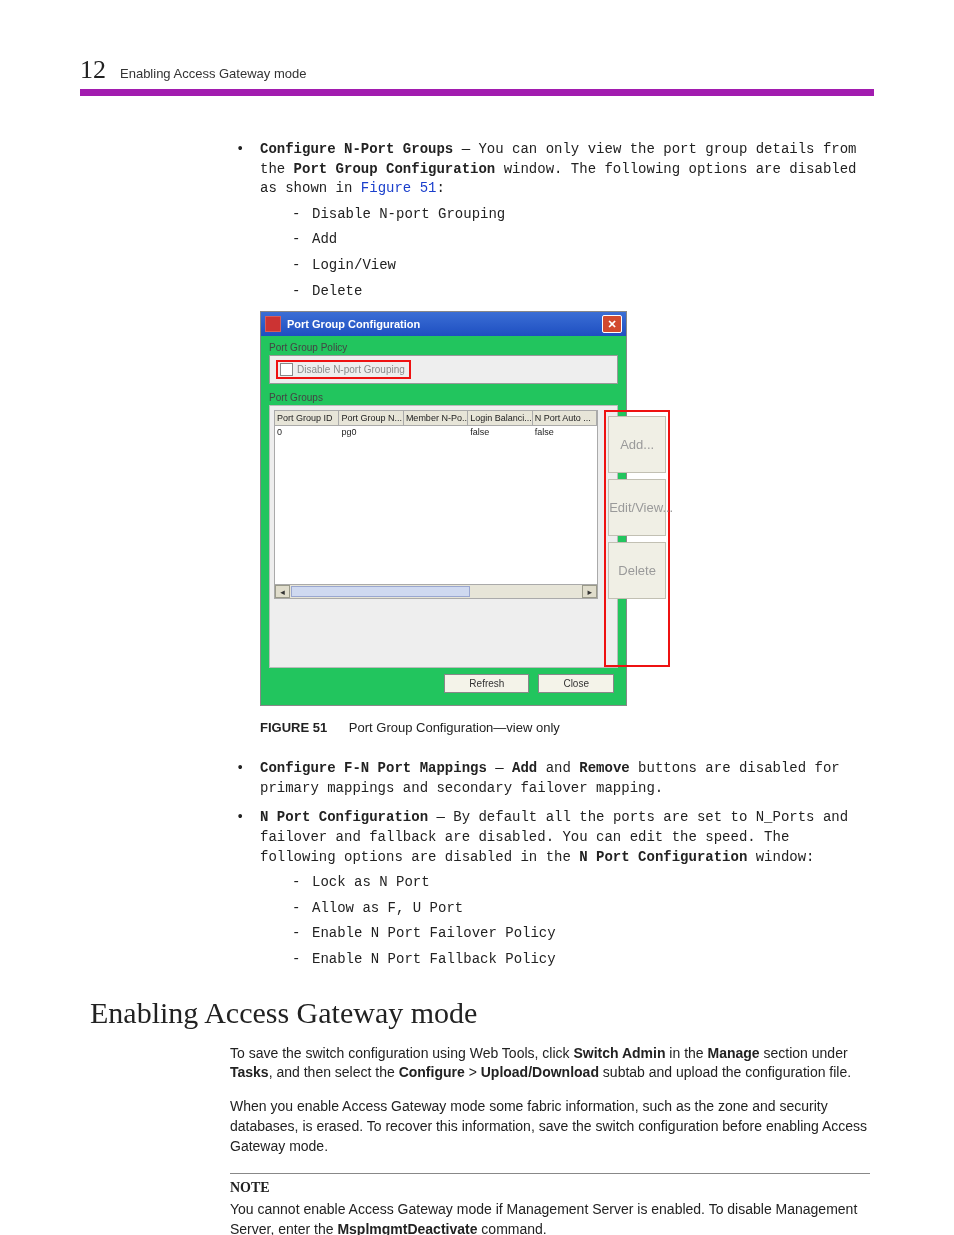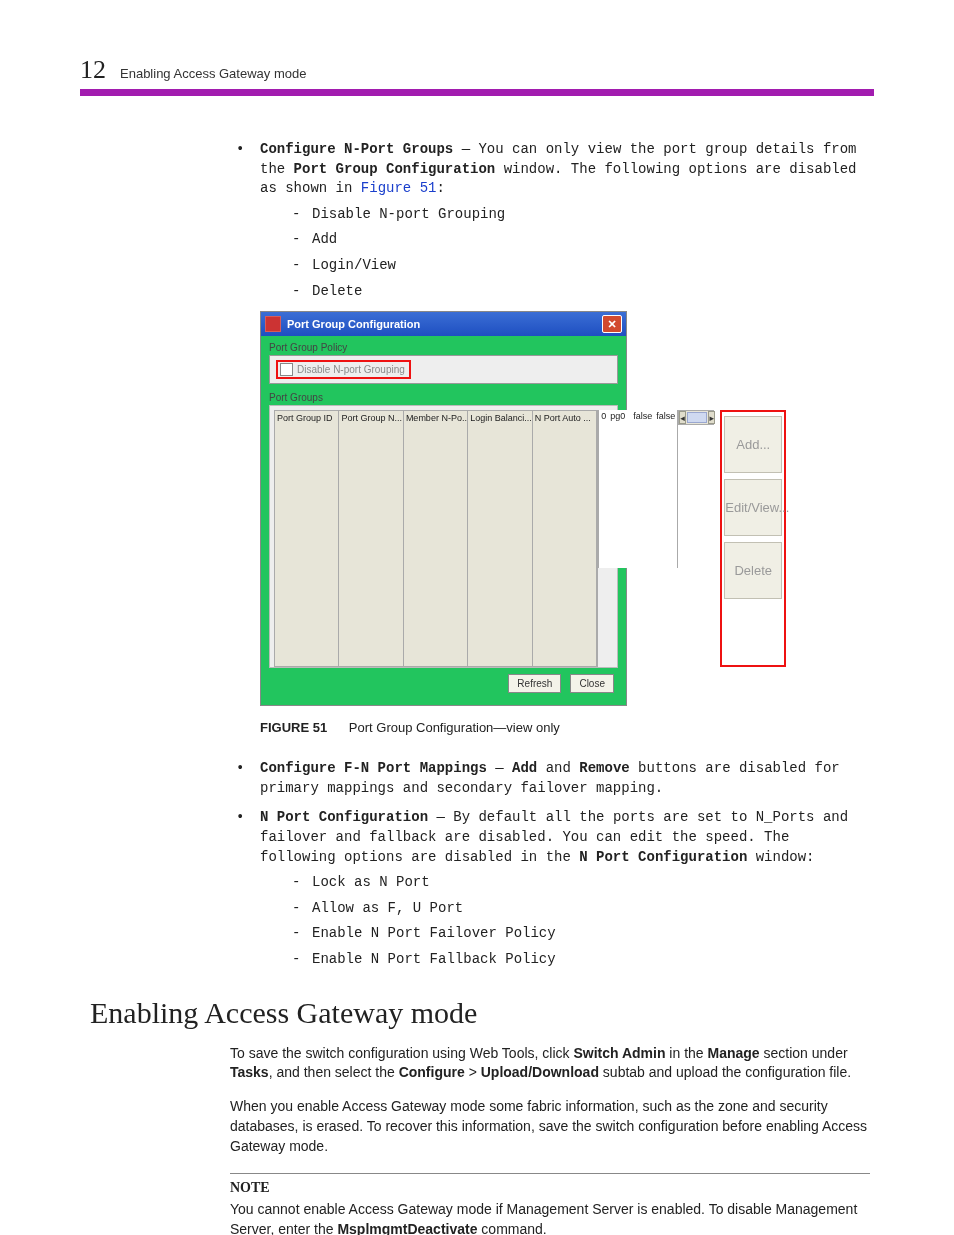--- a/index.html
+++ b/index.html
@@ -65,36 +65,36 @@
   .win-title .title-text { flex:1; font-weight:bold; font-size:11px; }
   .win-close { width:18px; height:16px; background:#d24a2f; border:1px solid #fff; color:#fff; display:flex; align-items:center; justify-content:center; font-weight:bold; font-size:11px; border-radius:2px; }
   .win-inner { background:#22c55e; padding:6px 8px 8px 8px; }
   .win-sect-label { font-size:10px; color:#444; margin:0 0 2px 0; }
   .policy-box { border:1px solid #999; background:#eee; padding:4px 6px; margin-bottom:8px; }
   .chk-wrap { display:inline-flex; align-items:center; border:2px solid #e11; padding:1px 4px 1px 2px; }
   .chk { width:11px; height:11px; border:1px solid #888; margin-right:4px; background:#fff; display:inline-block; }
   .chk-label { color:#8a8a8a; font-size:10px; }
 
   .groups-area { display:flex; border:1px solid #bbb; background:#eee; padding:4px 4px 0 4px; }
-  .groups-main { flex:1; display:flex; }
+  .groups-main { flex:1; display:flex; flex-direction:column; }
   .table-head { display:flex; background:#e7e5d8; border:1px solid #aaa; font-size:9px; }
   .table-head span { border-right:1px solid #aaa; padding:2px 2px; flex:1; overflow:hidden; white-space:nowrap; }
   .table-body { border-left:1px solid #aaa; border-right:1px solid #aaa; background:#fff; height:158px; }
   .table-row { display:flex; font-size:9px; }
   .table-row span { flex:1; padding:1px 2px; }
   .hscroll { display:flex; border:1px solid #aaa; background:#e7e5d8; height:13px; align-items:center; }
   .hscroll .arrow { width:13px; height:11px; display:flex; align-items:center; justify-content:center; background:#e0ddcc; border:1px solid #9a9a8a; font-size:9px; color:#333; }
   .hscroll .thumb { height:9px; flex:0 0 55%; background:#cfd9f0; border:1px solid #9aa7d0; margin:0 1px; }
   .hscroll .track { flex:1; }
 
   .groups-btns { width:62px; margin-left:6px; border:2px solid #e11; padding:2px 2px 60px 2px; }
   .btn-dis { display:block; width:56px; margin:2px auto 6px auto; padding:20px 0; text-align:center; font-size:13px; color:#9a9a9a; background:#f0efe5; border:1px solid #c2c0b3; }
 
   .win-footer { text-align:right; padding:6px 4px 4px 0; }
-  .btn-en { display:inline-block; padding:3px 8px; font-size:10px; color:#333; background:#f4f3e9; border:1px solid #888; margin-left:6px; }
+  .btn-en { display:inline-block; padding:3px 24px; font-size:10px; color:#333; background:#f4f3e9; border:1px solid #888; margin-left:6px; }
 </style>
 </head>
 <body>
 
 <div class="page-header">
   <span class="page-number">12</span>
   <span class="page-header-title">Enabling Access Gateway mode</span>
 </div>
 
 <div class="content">

